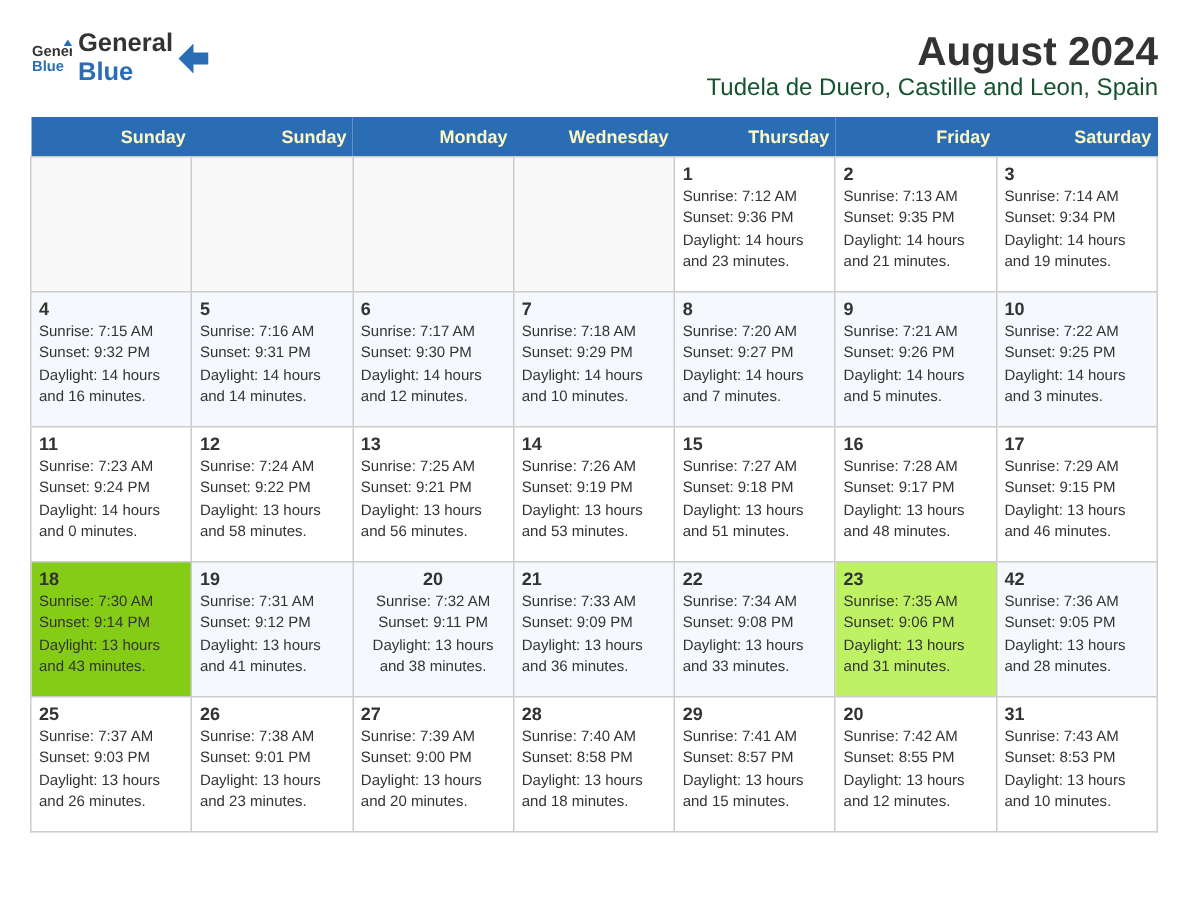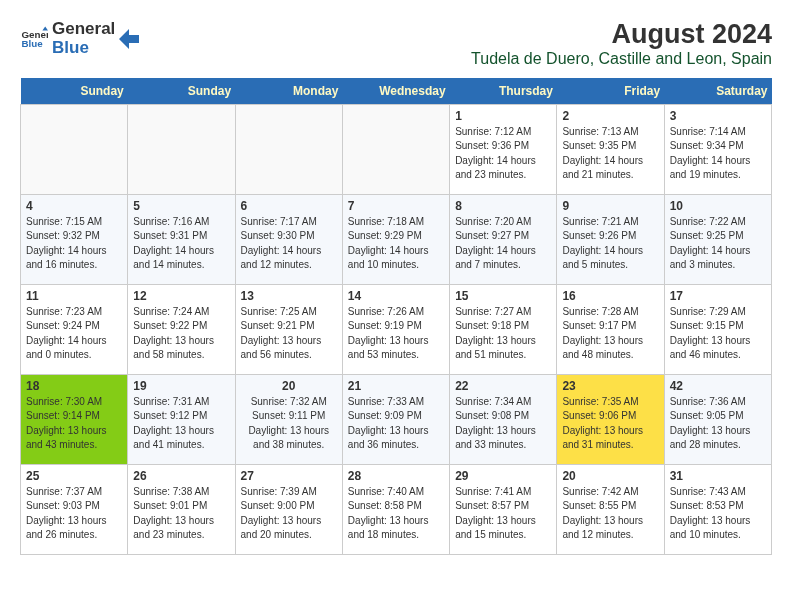--- a/index.html
+++ b/index.html
@@ -207,21 +207,21 @@
           <div class="day-info">Sunrise: 7:32 AM<br>Sunset: 9:11 PM<br>Daylight: 13 hours and 38 minutes.</div>
         </td>
         <td style="background: rgb(245, 248, 252);">
           <span class="day-number">21</span>
           <div class="day-info">Sunrise: 7:33 AM<br>Sunset: 9:09 PM<br>Daylight: 13 hours and 36 minutes.</div>
         </td>
         <td style="background: rgb(245, 248, 252); margin-left: 12px;">
           <span class="day-number">22</span>
           <div class="day-info">Sunrise: 7:34 AM<br>Sunset: 9:08 PM<br>Daylight: 13 hours and 33 minutes.</div>
         </td>
-        <td style="background: #fde047; margin-left: 20px;">
+        <td style="background: #bef264; margin-left: 20px;">
           <span class="day-number">23</span>
           <div class="day-info">Sunrise: 7:35 AM<br>Sunset: 9:06 PM<br>Daylight: 13 hours and 31 minutes.</div>
         </td>
         <td style="background: rgb(245, 248, 252);">
           <span class="day-number">42</span>
           <div class="day-info">Sunrise: 7:36 AM<br>Sunset: 9:05 PM<br>Daylight: 13 hours and 28 minutes.</div>
         </td>
       </tr>
       <tr>
         <td>

